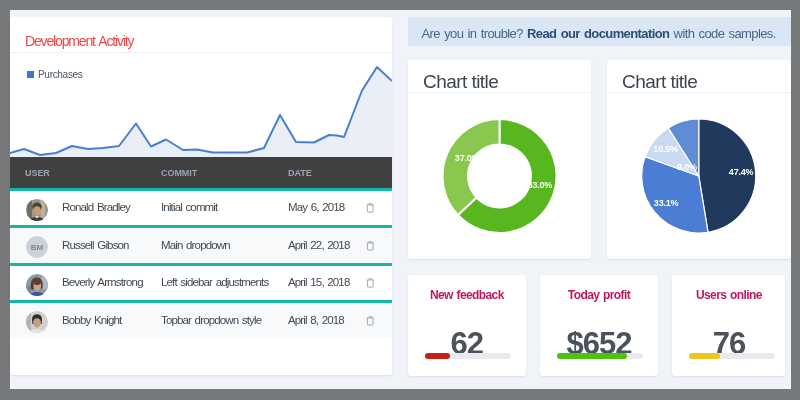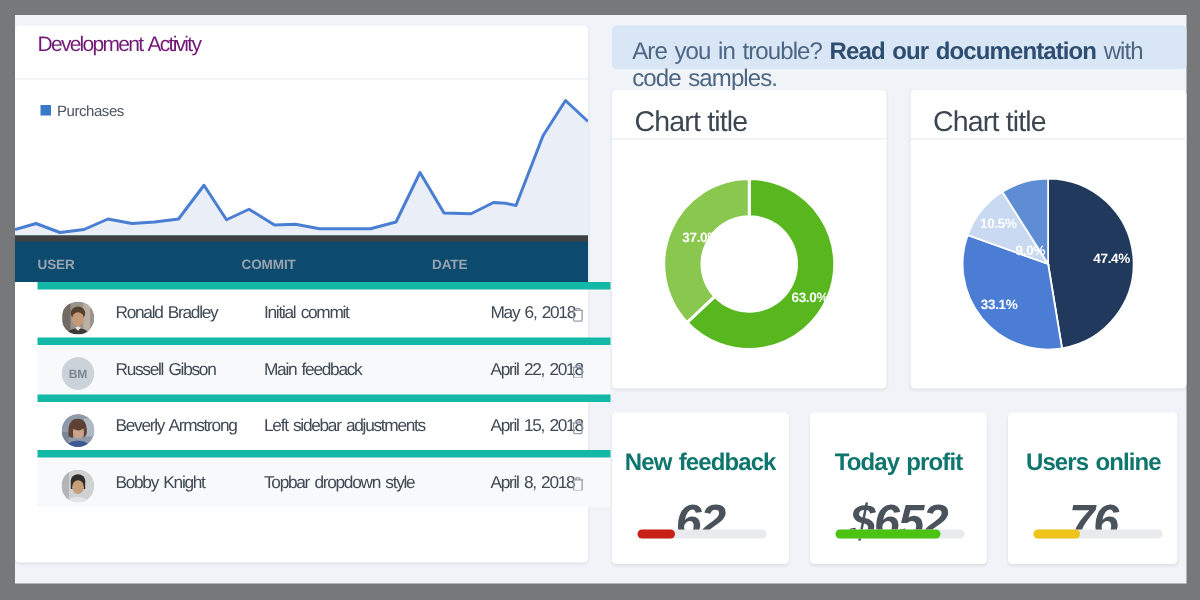--- a/index.html
+++ b/index.html
@@ -5,45 +5,45 @@
 * { margin:0; padding:0; box-sizing:border-box; }
 html,body { width:800px; height:400px; overflow:hidden; }
 body { background:#76787a; font-family:"Liberation Sans", sans-serif; position:relative; }
 #page { position:absolute; left:10px; top:10px; width:781px; height:379px; background:#f0f3f7; }
 .abs { position:absolute; }
 .card { position:absolute; background:#fff; border-radius:3px; box-shadow:0 1px 2px rgba(40,50,60,0.10); }
 .chead { height:33px; border-bottom:1px solid #edeff2; }
 .chead span { position:absolute; left:15px; top:11.5px; font-size:19px; letter-spacing:-0.55px; color:#3c4650; }
 
 #panel { left:0; top:7px; width:382px; height:358px; }
-#ptitle { position:absolute; left:15px; top:4px; font-size:14px; letter-spacing:-1.15px; word-spacing:1.5px; color:#701a75;text-align:right; }
+#ptitle { position:absolute; left:15px; top:16px; font-size:14px; letter-spacing:-1.15px; word-spacing:1.5px; color:#ef4444;text-align:right; }
 #phead { position:absolute; left:0; top:0; width:100%; height:36px; border-bottom:1px solid #edeff2; }
 #legend { position:absolute; left:17px; top:52px; font-size:10px; letter-spacing:-0.3px; color:#4a545e; }
 #legend i { display:inline-block; width:7px; height:7px; background:#3a78c9; margin-right:4px; }
 #chartsvg { position:absolute; left:0; top:36px; }
 
-#thead { position:absolute; left:0; top:139.5px; width:100%; height:31px; background:#0c4a6e; border-top:4px solid #404040; font-size:9px; font-weight:bold; letter-spacing:-0.05px; color:#9aa4b0; }
+#thead { position:absolute; left:0; top:139.5px; width:100%; height:31px; background:#404040; border-top:1px solid #404040; font-size:9px; font-weight:bold; letter-spacing:-0.05px; color:#9aa4b0; }
 #thead b { position:absolute; top:10px; }
-.row { position:absolute; left:15px; width:100%; height:37.5px; border-top:5px solid #14b8a6; font-size:11.5px; letter-spacing:-0.85px; word-spacing:1.2px; color:#3f4a55; }
+.row { position:absolute; left:0; width:100%; height:37.5px; border-top:3px solid #14b8a6; font-size:11.5px; letter-spacing:-0.85px; word-spacing:1.2px; color:#3f4a55; }
 .row.alt { background:#f8f9fb;padding-left:14px; }
 .row .av { position:absolute; left:16px; top:8px; width:22px; height:22px; border-radius:50%; overflow:hidden; }
 .row .av svg { display:block; }
 .row .nm { position:absolute; left:52px; top:10.5px; }
 .row .cm { position:absolute; left:151px; top:10.5px; }
-.row .dt { position:absolute; left:278px; top:10.5px;margin-left:24px; }
+.row .dt { position:absolute; left:278px; top:10.5px; }
 .row .tr { position:absolute; left:355.5px; top:12.5px; }
 
-#alert { position:absolute; left:398px; top:6.5px; width:382.5px; height:29.5px; background:#d9e6f5; border-radius:3px; font-size:16px; letter-spacing:-0.6px; color:#4c6684; }
+#alert { position:absolute; left:398px; top:6.5px; width:382.5px; height:29.5px; background:#d9e6f5; border-radius:3px; font-size:13px; letter-spacing:-0.6px; color:#4c6684; }
 #alert span { position:absolute; left:13.5px; top:9.5px; word-spacing:1.2px; }
 #alert b { color:#2e4e71; }
 .pct { position:absolute; font-size:9px; font-weight:bold; color:#fff; letter-spacing:-0.2px; transform:translate(-50%,-50%); white-space:nowrap; }
 
 .stat { top:264.5px; height:101.5px; text-align:center; }
-.stat .t { display:block; margin-top:25px; font-size:16px; font-weight:bold; letter-spacing:-0.6px; word-spacing:1px; color:#0f766e; }
-.stat .n { display:block; margin-top:12px; font-size:31px; font-weight:bold; letter-spacing:-1px; color:#4a525c;font-style:italic; }
+.stat .t { display:block; margin-top:13px; font-size:12px; font-weight:bold; letter-spacing:-0.6px; word-spacing:1px; color:#be185d; }
+.stat .n { display:block; margin-top:24px; font-size:31px; font-weight:bold; letter-spacing:-1px; color:#4a525c; }
 .bar { position:absolute; left:17px; bottom:17px; width:86px; height:6px; border-radius:3px; background:#e8eaed; }
 .bar i { position:absolute; left:0; top:0; height:6px; border-radius:3px; }
 .tri { width:8.5px; height:9.8px; }
 </style>
 </head>
 <body>
 <div id="page">
 
   <div class="card" id="panel">
     <div id="phead"></div>
@@ -78,21 +78,21 @@
           </svg></span>
     </div>
     <div class="row alt" style="top:208px">
       <span class="av" id="av2">
           <svg width="22" height="22" viewBox="0 0 22 22">
             <circle cx="11" cy="11" r="11" fill="#ccd2d9"></circle>
             <text x="11" y="14" text-anchor="middle" font-size="8" font-weight="bold" fill="#7b8794" letter-spacing="0">BM</text>
           </svg>
         </span>
       <span class="nm">Russell Gibson</span>
-        <span class="cm">Main feedback</span>
+        <span class="cm">Main dropdown</span>
         <span class="dt">April 22, 2018</span>
       <span class="tr"><svg class="tri" viewBox="0 0 9 11">
             <path d="M0.5 2.2 H8.5 M3 2 V1 a0.4 0.4 0 0 1 0.4-0.4 h2.2 a0.4 0.4 0 0 1 0.4 0.4 V2 M1.3 2.4 V9 a1.2 1.2 0 0 0 1.2 1.2 h4 a1.2 1.2 0 0 0 1.2-1.2 V2.4" fill="none" stroke="#949ea9" stroke-width="1"></path>
           </svg></span>
     </div>
     <div class="row" style="top:245.5px">
       <span class="av" id="av3">
           <svg width="22" height="22" viewBox="0 0 22 22">
             <circle cx="11" cy="11" r="11" fill="#8e9aa7"></circle>
             <rect x="15" y="3" width="7" height="12" fill="#aeb9c3"></rect>
@@ -135,21 +135,21 @@
     </div>
 
   <div class="card" style="left:398px; top:49.5px; width:183px; height:199px;">
     <div class="chead">
         <span>Chart title</span>
       </div>
     <svg class="abs" style="left:0;top:33px" width="183" height="166" viewBox="0 0 183 166">
       <path d="M 91.50 26.00 A 57 57 0 1 1 49.95 122.02 L 68.54 104.56 A 31.5 31.5 0 1 0 91.50 51.50 Z" fill="#58b71f" stroke="#fff" stroke-width="2"></path>
       <path d="M 49.95 122.02 A 57 57 0 0 1 91.50 26.00 L 91.50 51.50 A 31.5 31.5 0 0 0 68.54 104.56 Z" fill="#8ac74e" stroke="#fff" stroke-width="2"></path>
     </svg>
-    <span class="pct" style="left:131.9px; top:138px;text-align:right;">63.0%</span>
+    <span class="pct" style="left:131.9px; top:125px;text-align:right;">63.0%</span>
     <span class="pct" style="left:51.1px; top:98.5px;padding-left:16px;">37.0%</span>
   </div>
   <div class="card" style="left:597px; top:49.5px; width:183.5px; height:199px;">
     <div class="chead">
         <span>Chart title</span>
       </div>
     <svg class="abs" style="left:0;top:33px" width="183.5" height="166" viewBox="0 0 183.5 166">
       <path d="M 91.75 83.0 L 91.75 26.00 A 57 57 0 0 1 101.02 139.24 Z" fill="#20395c" stroke="#fff" stroke-width="1.2"></path>
       <path d="M 91.75 83.0 L 101.02 139.24 A 57 57 0 0 1 38.12 63.69 Z" fill="#4a7dd3" stroke="#fff" stroke-width="1.2"></path>
       <path d="M 91.75 83.0 L 38.12 63.69 A 57 57 0 0 1 61.21 34.87 Z" fill="#c9d9f1" stroke="#fff" stroke-width="1.2"></path>

